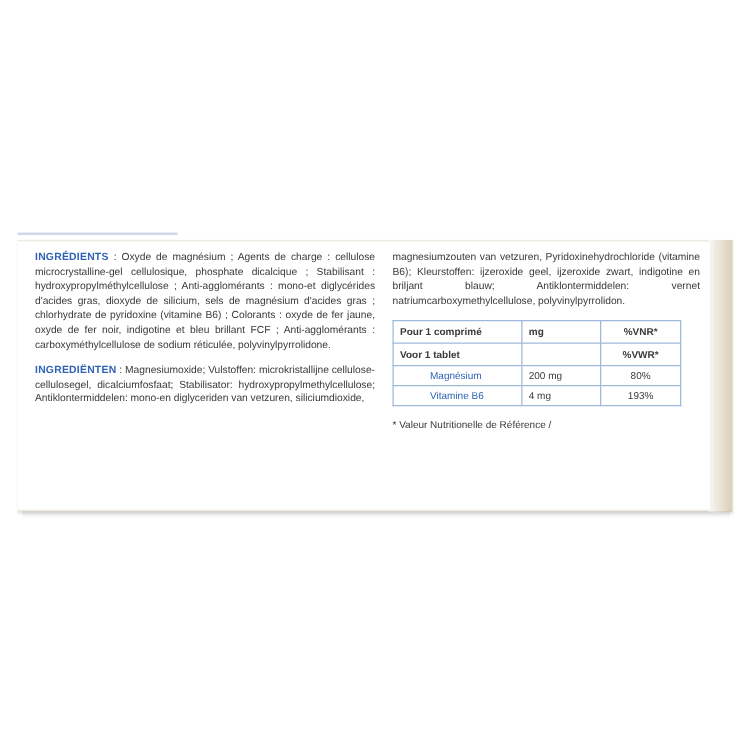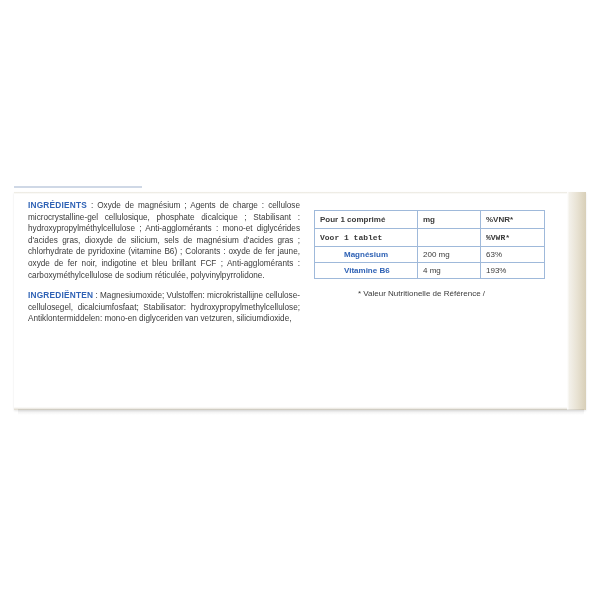--- a/index.html
+++ b/index.html
@@ -134,44 +134,42 @@
   .nutri-table td {
     border: 1px solid #9fb9da;
     font-size: 8px;
     color: #3a3a3a;
     padding: 2px 5px;
     vertical-align: middle;
     height: 11px;
   }
   .nutri-table .c-label { width: 92px; }
   .nutri-table .c-amount { width: 52px; }
-  .nutri-table .c-pct { width: 53px; }
+  .nutri-table .c-pct { width: 53px; text-align: center; }
 
   .th-label, .th-amount, .th-pct {
     color: #2f62b5;
     font-weight: bold;
   }
   .row-head td { height: 13px; }
   .row-head2 td {
     border-top: none;
     height: 13px;
-    font-family: Liberation Mono, monospace;
   }
   .nutri-table .lbl-blue {
     color: #2f62b5;
-    font-weight: bold;
+    font-weight: normal;
     padding-left: 29px;
   }
 
   .footnote {
     margin-top: 9px;
     font-size: 8px;
     line-height: 11px;
     color: #3a3a3a;
-    margin-left: 44px;
   }
 
   
   .top-rule {
     position: absolute;
     left: 14px;
     top: 186px;
     width: 128px;
     height: 2px;
     background: #cfd8e6;
@@ -192,37 +190,38 @@
 
     <div class="content">
 
       <div class="col-left">
         <p class="body-text para"><span class="heading">INGRÉDIENTS</span><span> : Oxyde de magnésium ; Agents de charge : cellulose microcrystalline-gel cellulosique, phosphate dicalcique ; Stabilisant : hydroxypropylméthylcellulose ; Anti-agglomérants : mono-et diglycérides d'acides gras, dioxyde de silicium, sels de magnésium d'acides gras ; chlorhydrate de pyridoxine (vitamine B6) ; Colorants : oxyde de fer jaune, oxyde de fer noir, indigotine et bleu brillant FCF ; Anti-agglomérants : carboxyméthylcellulose de sodium réticulée, polyvinylpyrrolidone.</span></p>
 
         <p class="body-text para second"><span class="heading">INGREDIËNTEN</span><span> : Magnesiumoxide; Vulstoffen: microkristallijne cellulose-cellulosegel, dicalciumfosfaat; Stabilisator: hydroxypropylmethylcellulose; Antiklontermiddelen: mono-en diglyceriden van vetzuren, siliciumdioxide,</span></p>
       </div>
 
       <div class="col-right">
+        <p class="rcol-text">magnesiumzouten van vetzuren, Pyridoxinehydrochloride (vitamine B6); Kleurstoffen: ijzeroxide geel, ijzeroxide zwart, indigotine en briljant blauw; Antiklontermiddelen: vernet natriumcarboxymethylcellulose, polyvinylpyrrolidon.</p>
 
         <table class="nutri-table">
           <tbody>
             <tr class="row-head">
               <td class="c-label th-label">Pour 1 comprimé</td>
               <td class="c-amount th-amount">mg</td>
               <td class="c-pct th-pct">%VNR*</td>
             </tr>
             <tr class="row-head2">
               <td class="c-label th-label">Voor 1 tablet</td>
               <td class="c-amount"></td>
               <td class="c-pct th-pct">%VWR*</td>
             </tr>
             <tr>
               <td class="c-label lbl-blue">Magnésium</td>
               <td class="c-amount">200 mg</td>
-              <td class="c-pct">63%</td>
+              <td class="c-pct">80%</td>
             </tr>
             <tr>
               <td class="c-label lbl-blue">Vitamine B6</td>
               <td class="c-amount">4 mg</td>
               <td class="c-pct">193%</td>
             </tr>
           </tbody>
         </table>
 
         <div class="footnote">

